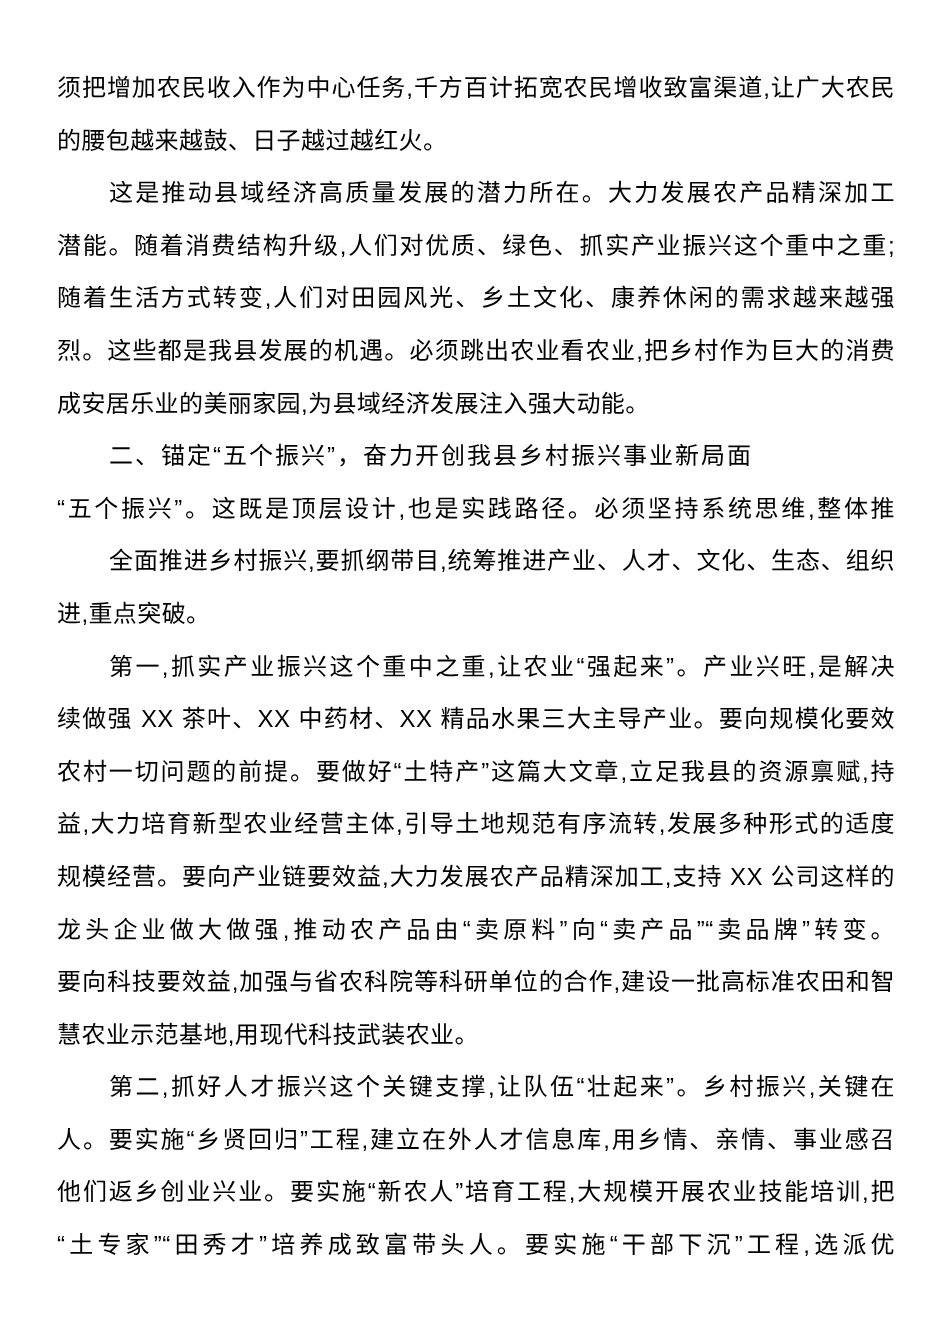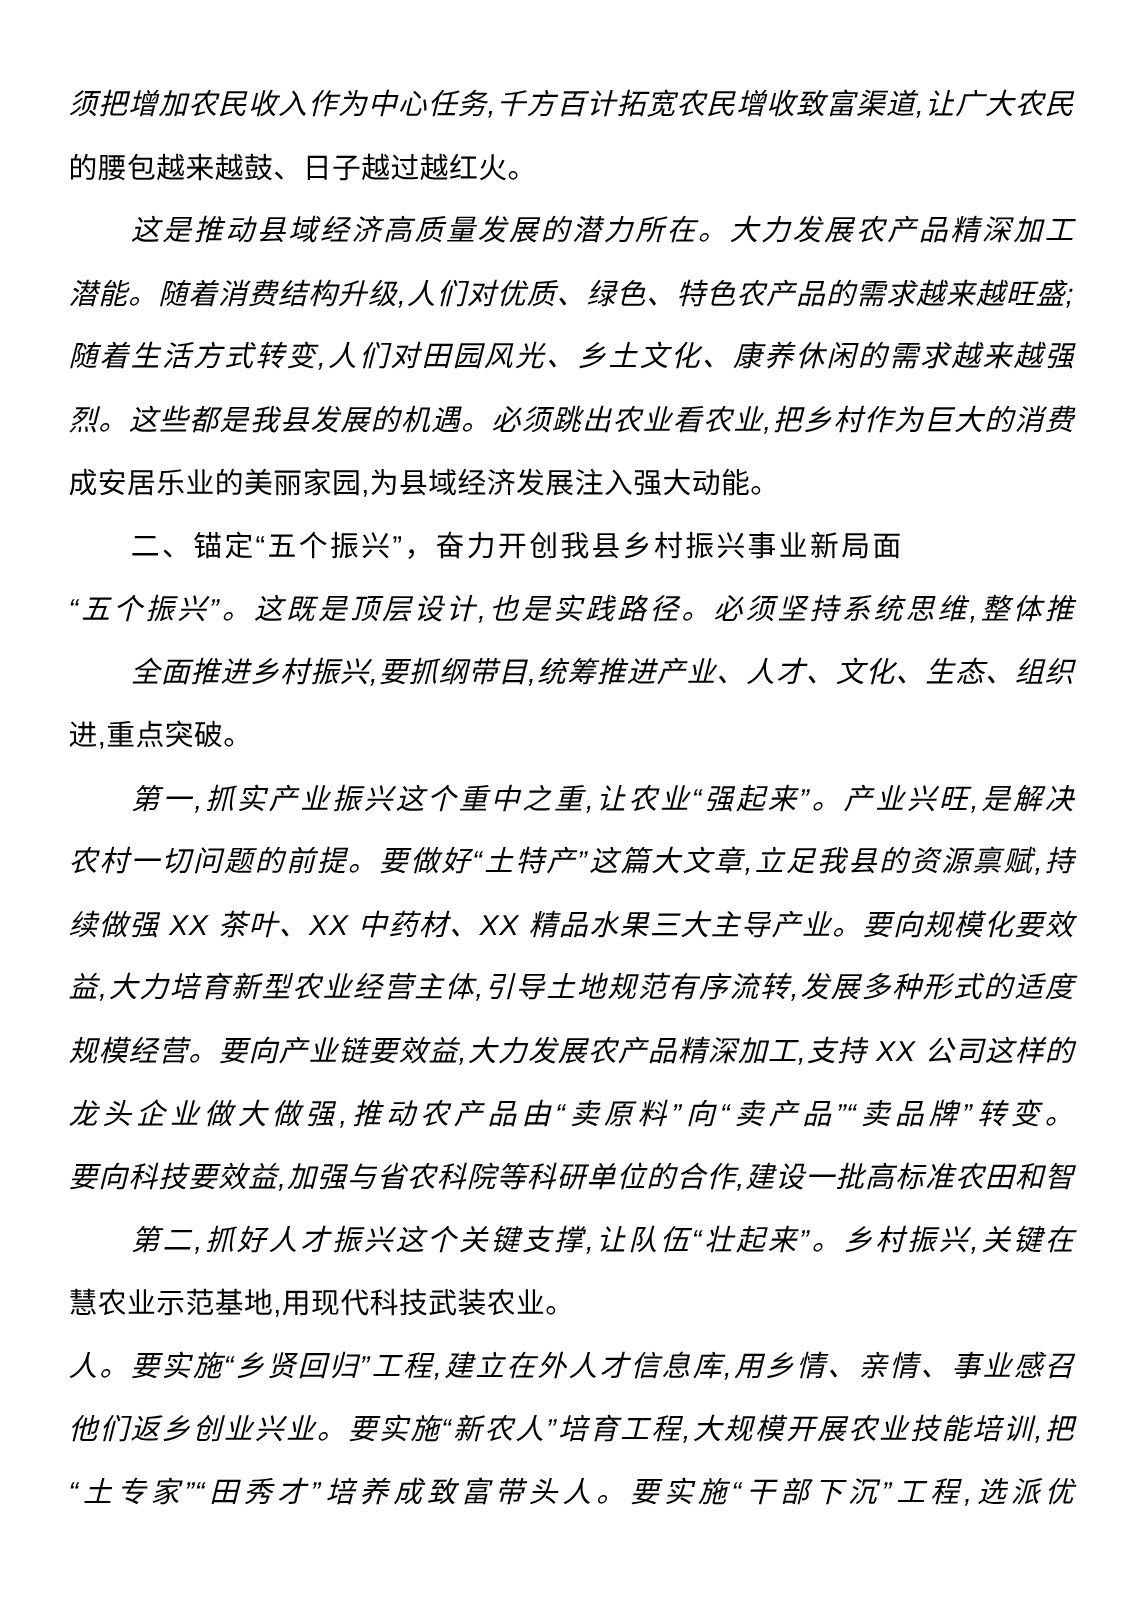--- a/index.html
+++ b/index.html
@@ -29,21 +29,20 @@
     white-space: nowrap;          
     letter-spacing: 0.4px;
     color: #000000;
     text-align: justify;
   }
   
   .line.fill {
     white-space: normal;
     text-align: justify;
     text-align-last: justify;
-    font-style: italic;
   }
   
   .line.para-end {
     white-space: normal;
     text-align: right;
     text-align-last: left;
   }
   .line.indent {
     text-indent: 52px;
   }
@@ -54,34 +53,34 @@
   }
 </style>
 </head>
 <body>
 
 <div class="page">
   <div class="text-block">
       <div class="line fill">须把增加农民收入作为中心任务,千方百计拓宽农民增收致富渠道,让广大农民</div>
       <div class="line para-end">的腰包越来越鼓、日子越过越红火。</div>
       <div class="line indent fill">这是推动县域经济高质量发展的潜力所在。大力发展农产品精深加工</div>
-      <div class="line fill">潜能。随着消费结构升级,人们对优质、绿色、特色农产品的需求越来越旺盛;</div>
+      <div class="line fill">潜能。随着消费结构升级,人们对优质、绿色、抓实产业振兴这个重中之重;</div>
       <div class="line fill">随着生活方式转变,人们对田园风光、乡土文化、康养休闲的需求越来越强</div>
       <div class="line fill">烈。这些都是我县发展的机遇。必须跳出农业看农业,把乡村作为巨大的消费</div>
       <div class="line para-end">成安居乐业的美丽家园,为县域经济发展注入强大动能。</div>
       <div class="line indent heading">二、锚定“五个振兴”，奋力开创我县乡村振兴事业新局面</div>
       <div class="line fill">“五个振兴”。这既是顶层设计,也是实践路径。必须坚持系统思维,整体推</div>
       <div class="line indent fill">全面推进乡村振兴,要抓纲带目,统筹推进产业、人才、文化、生态、组织</div>
       <div class="line para-end">进,重点突破。</div>
       <div class="line indent fill">第一,抓实产业振兴这个重中之重,让农业“强起来”。产业兴旺,是解决</div>
+      <div class="line fill">续做强 XX 茶叶、XX 中药材、XX 精品水果三大主导产业。要向规模化要效</div>
       <div class="line fill">农村一切问题的前提。要做好“土特产”这篇大文章,立足我县的资源禀赋,持</div>
-      <div class="line fill">续做强 XX 茶叶、XX 中药材、XX 精品水果三大主导产业。要向规模化要效</div>
       <div class="line fill">益,大力培育新型农业经营主体,引导土地规范有序流转,发展多种形式的适度</div>
       <div class="line fill">规模经营。要向产业链要效益,大力发展农产品精深加工,支持 XX 公司这样的</div>
       <div class="line fill">龙头企业做大做强,推动农产品由“卖原料”向“卖产品”“卖品牌”转变。</div>
       <div class="line fill">要向科技要效益,加强与省农科院等科研单位的合作,建设一批高标准农田和智</div>
+      <div class="line para-end">慧农业示范基地,用现代科技武装农业。</div>
       <div class="line indent fill">第二,抓好人才振兴这个关键支撑,让队伍“壮起来”。乡村振兴,关键在</div>
-      <div class="line para-end">慧农业示范基地,用现代科技武装农业。</div>
       <div class="line fill">人。要实施“乡贤回归”工程,建立在外人才信息库,用乡情、亲情、事业感召</div>
       <div class="line fill">他们返乡创业兴业。要实施“新农人”培育工程,大规模开展农业技能培训,把</div>
       <div class="line fill">“土专家”“田秀才”培养成致富带头人。要实施“干部下沉”工程,选派优</div>
     </div>
 </div>
 
 </body></html>

